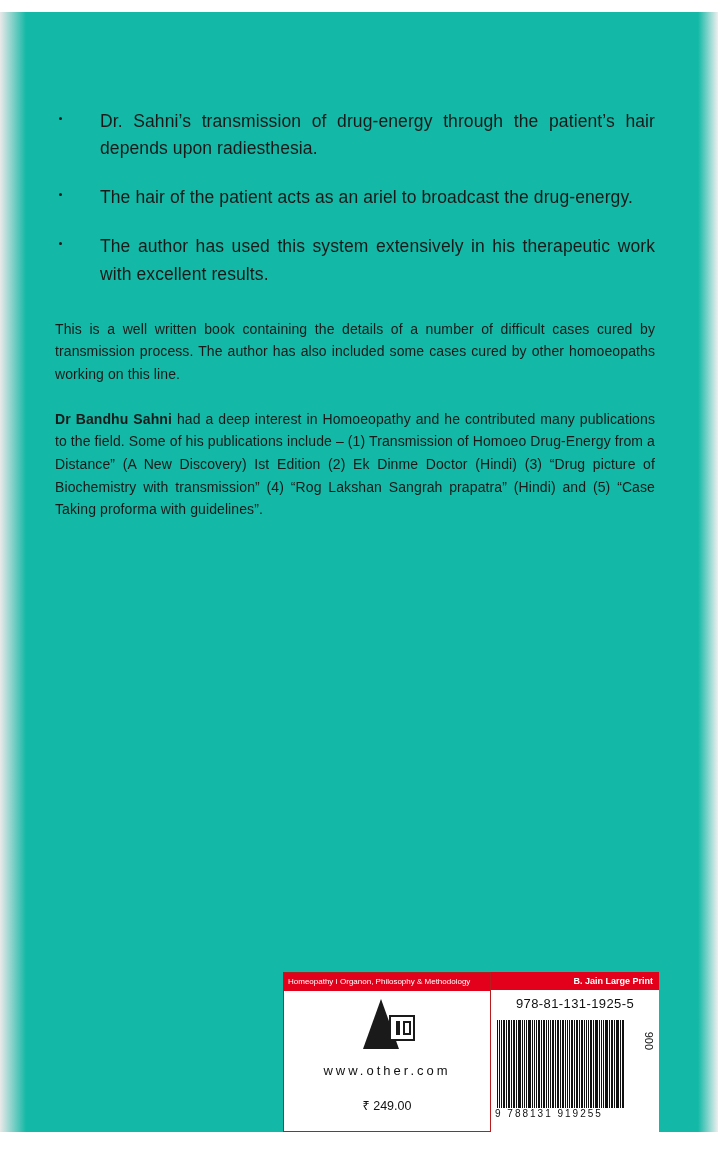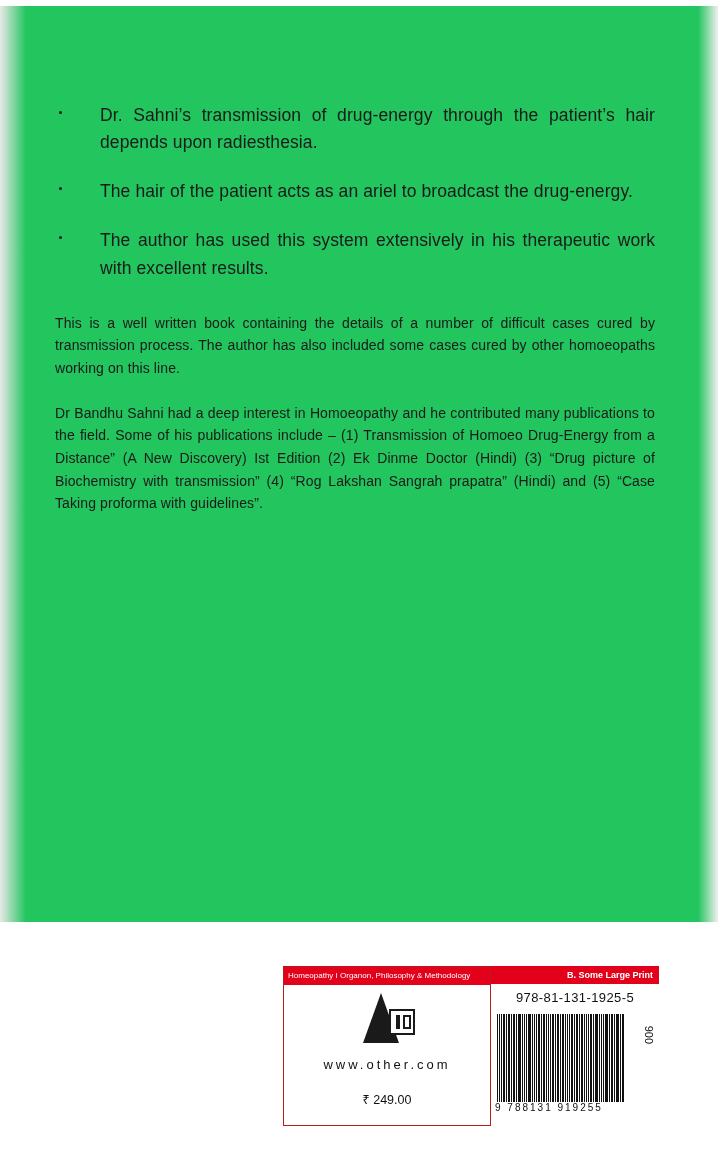--- a/index.html
+++ b/index.html
@@ -11,24 +11,24 @@
     height: 1168px;
     background: #ffffff;
     font-family: "Liberation Sans", sans-serif;
     color: #1a1a1a;
     position: relative;
     overflow: hidden;
   }
 
   .page {
     position: absolute;
-    top: 6px; left: 0;
+    top: 12px; left: 0;
     width: 718px;
-    height: 916px;
-    background: #22c55e;
+    height: 1120px;
+    background: #14b8a6;
   }
 
   
   .page::before {
     content: "";
     position: absolute;
     top: 0; left: 0;
     width: 26px; height: 100%;
     background: linear-gradient(to right, #e9e9e9, rgba(255,255,255,0));
     pointer-events: none;
@@ -75,21 +75,21 @@
 
   p.para {
     font-size: 14px;
     line-height: 1.62;
     text-align: justify;
     margin: 0 0 22px 0;
     letter-spacing: 0.1px;
   }
 
   p.para .lead {
-    font-weight: normal;
+    font-weight: bold;
   }
 
   
   .footer-block {
     position: absolute;
     left: 283px;
     top: 960px;
     width: 376px;
     height: 160px;
   }
@@ -290,21 +290,21 @@
           <span class="tri"></span>
           <span class="glyph"></span>
         </span>
       </div>
 
       <div class="site">www.other.com</div>
       <div class="price">₹ 249.00</div>
     </div>
 
     <div class="footer-right">
-      <div class="red-bar right">B. Some Large Print</div>
+      <div class="red-bar right">B. Jain Large Print</div>
 
       <div class="isbn-text">978-81-131-1925-5</div>
 
       <div class="barcode" id="barcode">
           <i style="width: 1px;"></i>
           <i style="width: 1px;"></i>
           <i style="width: 1px;"></i>
           <i style="width: 2px;"></i>
           <i style="width: 1px;"></i>
           <i style="width: 2px;"></i>

